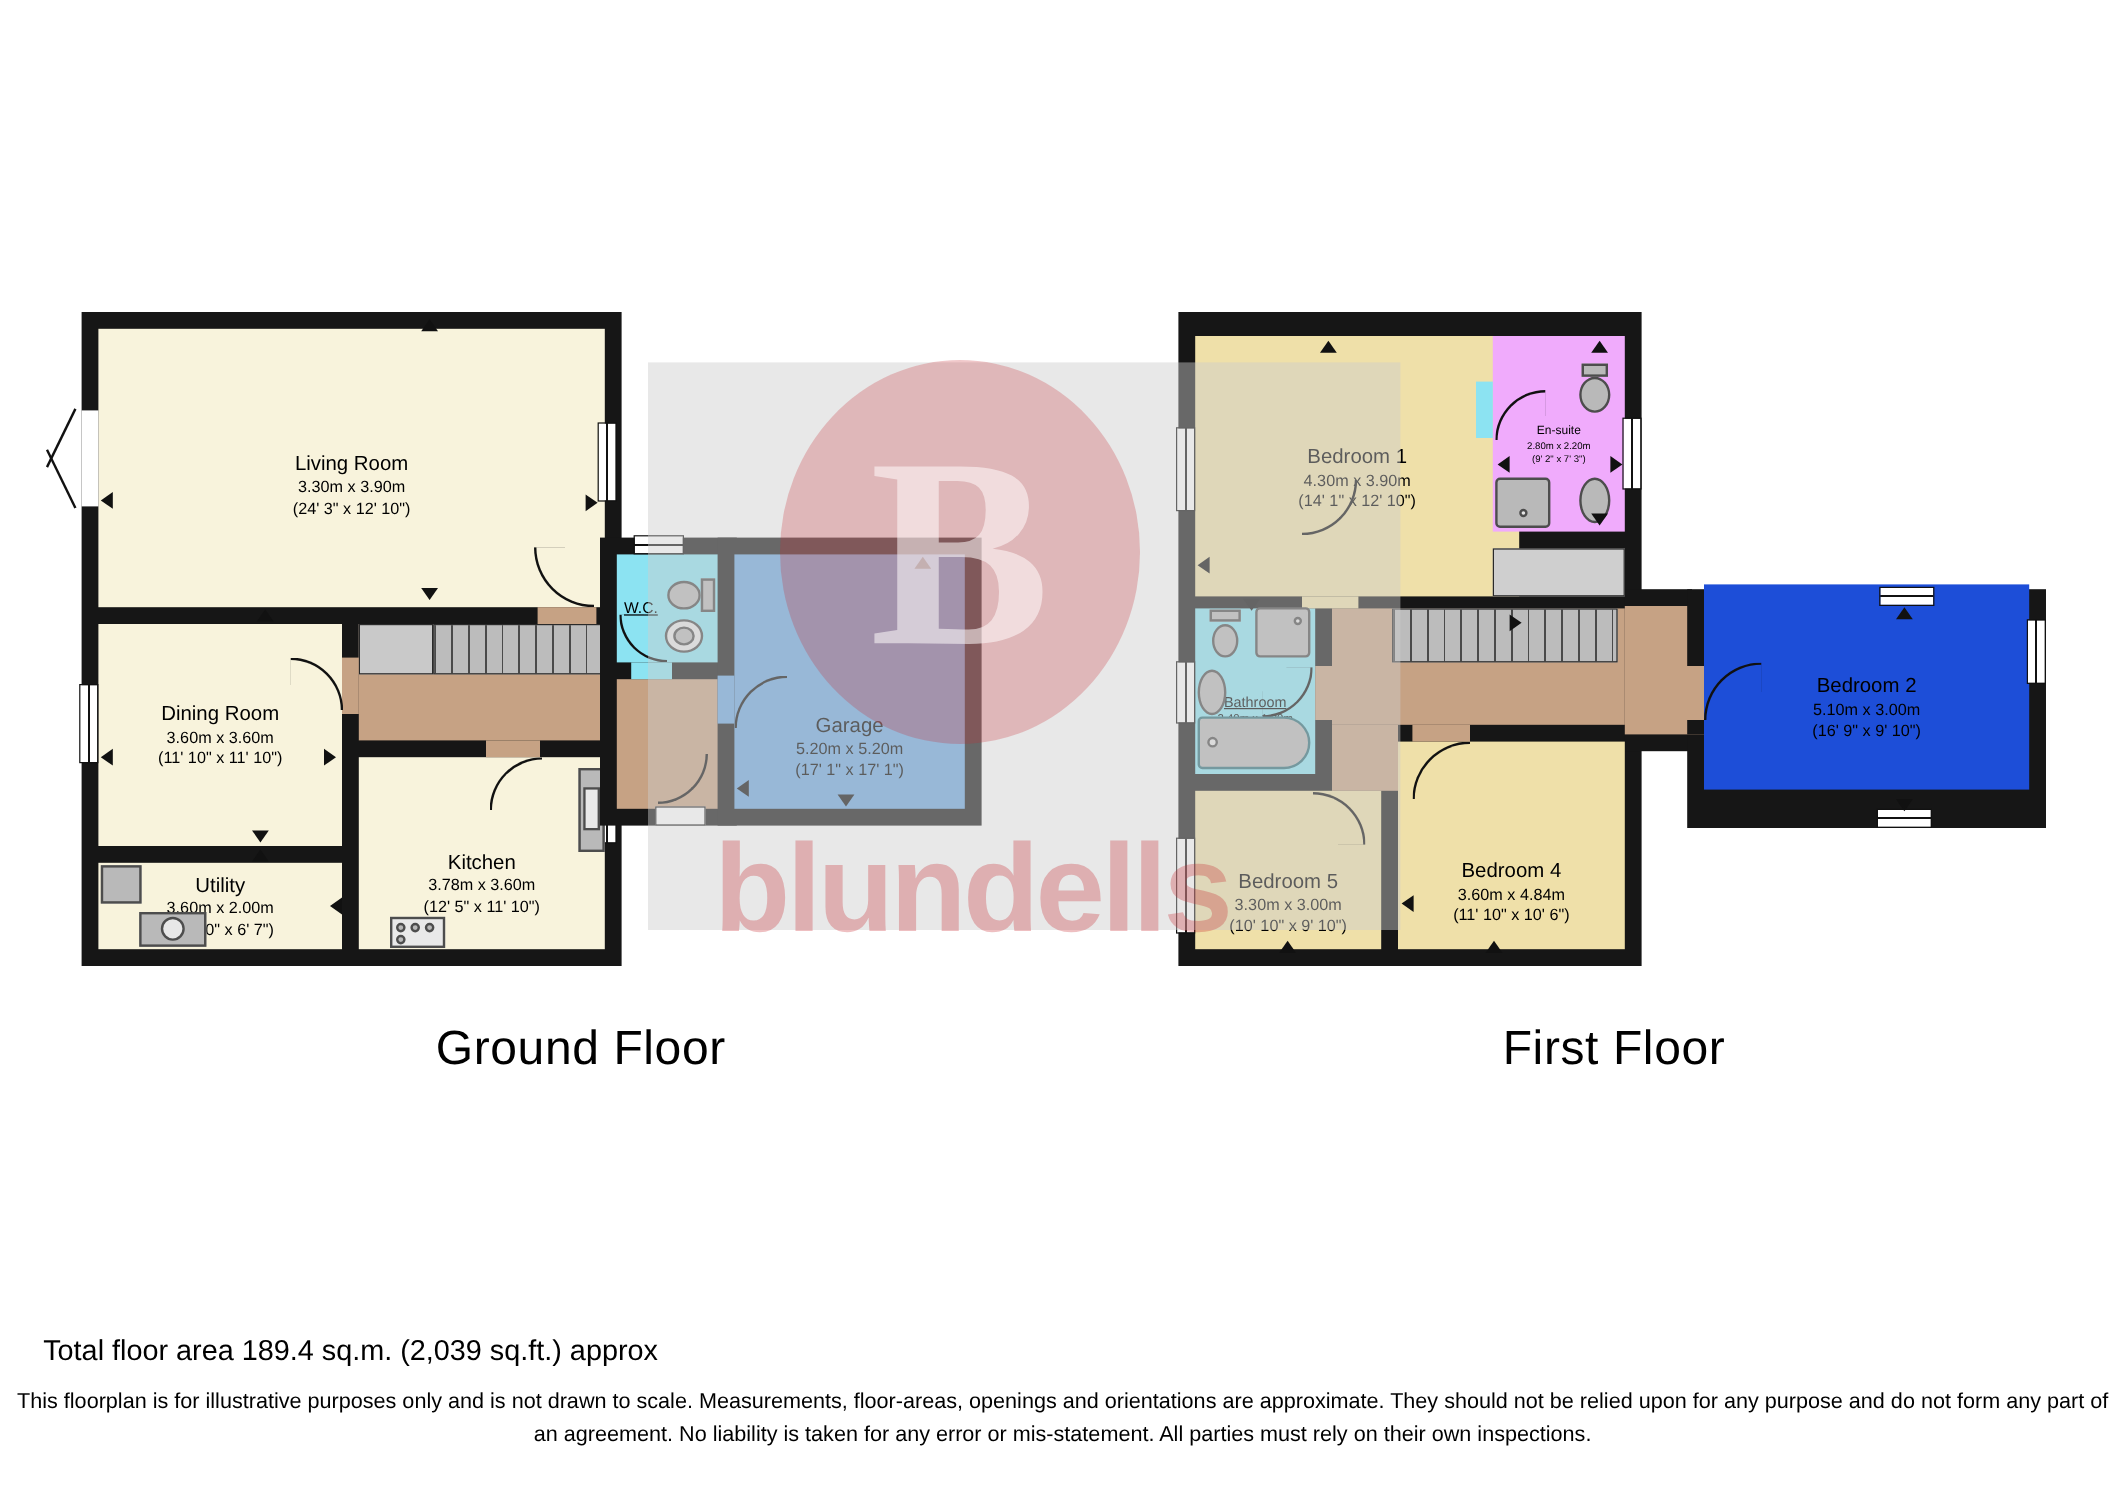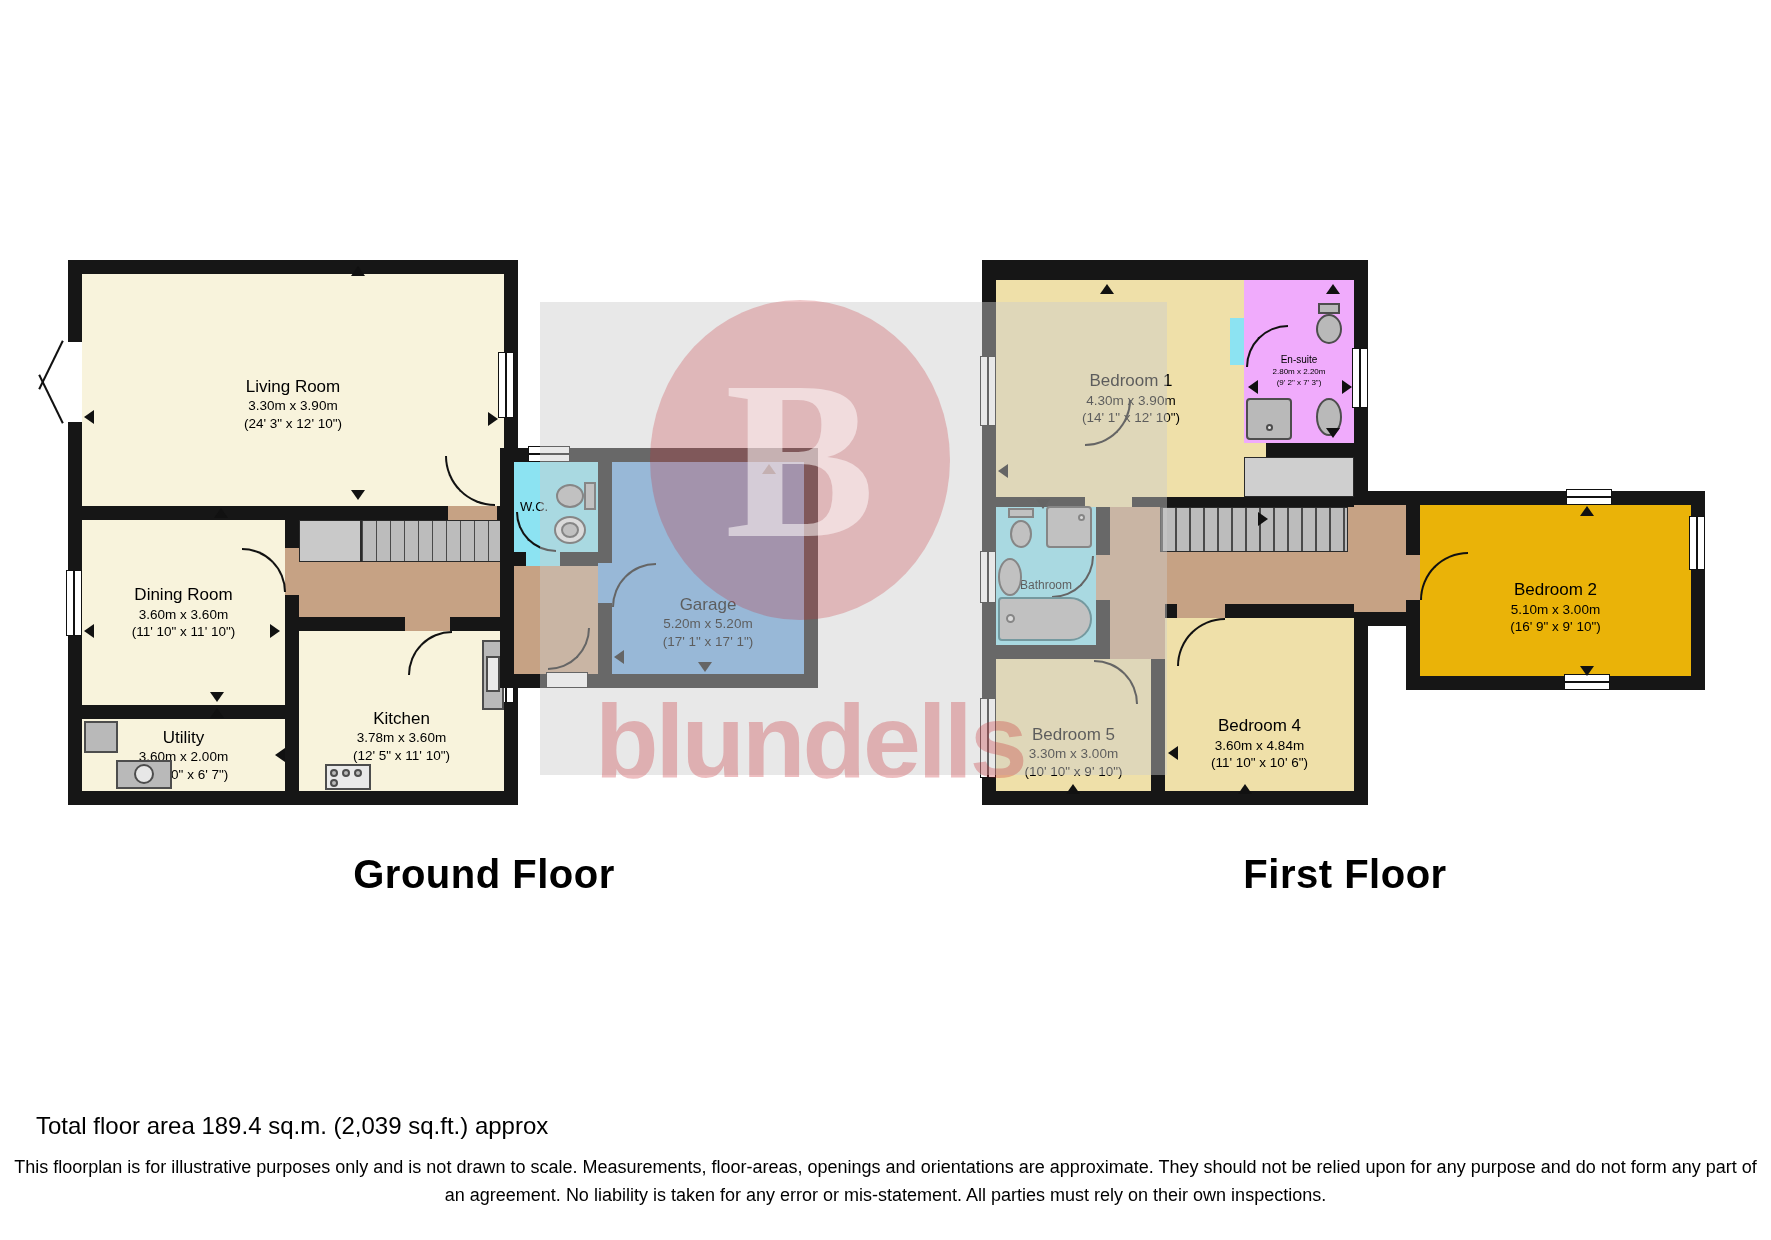--- a/index.html
+++ b/index.html
@@ -6,35 +6,35 @@
   .canvas{position:relative;width:1771px;height:1240px;background:#fff;overflow:hidden;
           font-family:"Liberation Sans",sans-serif;color:#000;}
   .blk{position:absolute;background:#161616;}
   .fill{position:absolute;}
   .room{position:absolute;display:flex;flex-direction:column;align-items:center;justify-content:center;
         text-align:center;box-sizing:border-box;gap:2px;}
   .rname{font-size:17px;line-height:1.15;}
   .rdim{font-size:13.5px;line-height:1.15;}
   .rname.sm{font-size:10px;}
   .rdim.sm{font-size:8px;}
-  .rname.md{font-size:12px;}
+  .rname.md{font-size:12px;text-decoration:underline;}
   .rdim.md{font-size:9.5px;}
   .treads{position:absolute;background-color:#bcbcbc;
           background-image:repeating-linear-gradient(90deg,#4a4a4a 0,#4a4a4a 1.5px,transparent 1.5px,transparent 14px);
           border:1px solid #2a2a2a;box-sizing:border-box;}
   .winv{position:absolute;background:linear-gradient(90deg,#fff 0 44%,#111 44% 56%,#fff 56% 100%);border:1.5px solid #111;box-sizing:border-box;}
   .winh{position:absolute;background:linear-gradient(180deg,#fff 0 44%,#111 44% 56%,#fff 56% 100%);border:1.5px solid #111;box-sizing:border-box;}
   .arc{position:absolute;box-sizing:border-box;}
   .tu{position:absolute;width:0;height:0;border-left:7px solid transparent;border-right:7px solid transparent;border-bottom:10px solid #111;}
   .td{position:absolute;width:0;height:0;border-left:7px solid transparent;border-right:7px solid transparent;border-top:10px solid #111;}
   .tl{position:absolute;width:0;height:0;border-top:7px solid transparent;border-bottom:7px solid transparent;border-right:10px solid #111;}
   .tr{position:absolute;width:0;height:0;border-top:7px solid transparent;border-bottom:7px solid transparent;border-left:10px solid #111;}
   .fix{position:absolute;background:#b9b9b9;border:2px solid #4d4d4d;box-sizing:border-box;}
   .oval{border-radius:50%;}
-  .title{position:absolute;transform:translateX(-50%);font-size:40px;font-weight:700;letter-spacing:0.5px;white-space:nowrap;}
+  .title{position:absolute;transform:translateX(-50%);font-size:40px;font-weight:400;letter-spacing:0.5px;white-space:nowrap;}
   .total{position:absolute;font-size:24px;}
   .disc{position:absolute;left:50%;transform:translateX(-50%);width:1745px;text-align:center;font-size:18px;line-height:1.55;}
   .wmark-sq{position:absolute;background:rgba(205,205,205,0.45);}
   .wmark-disc{position:absolute;border-radius:50%;background:rgba(198,42,50,0.26);display:flex;align-items:center;justify-content:center;
               font-family:"Liberation Serif",serif;font-weight:bold;font-size:225px;color:rgba(255,252,252,0.55);}
   .wmark-word{position:absolute;font-weight:bold;font-size:104px;letter-spacing:-3px;color:rgba(198,42,50,0.30);}
 </style>
 </head>
 <body>
 
@@ -172,21 +172,21 @@
     <div class="rdim">3.30m x 3.00m</div>
     <div class="rdim">(10' 10" x 9' 10")</div>
   </div>
 
   <div class="room" style="left:1165px;top:618px;width:189px;height:173px;background:#efe0a9;padding-top:78px">
     <div class="rname">Bedroom 4</div>
     <div class="rdim">3.60m x 4.84m</div>
     <div class="rdim">(11' 10" x 10' 6")</div>
   </div>
 
-  <div class="room" style="left:1420px;top:505px;width:271px;height:171px;background:#eab308;padding-top:34px">
+  <div class="room" style="left:1420px;top:487px;width:271px;height:171px;background:#1d4ed8;padding-top:34px">
     <div class="rname">Bedroom 2</div>
     <div class="rdim">5.10m x 3.00m</div>
     <div class="rdim">(16' 9" x 9' 10")</div>
   </div>
 
   <div class="fill" style="left:1230px;top:318px;width:14px;height:47px;background:#8ce3f2"></div>
   <div class="fill" style="left:1085px;top:497px;width:47px;height:10px;background:#efe0a9"></div>
   <div class="fill" style="left:1096px;top:555px;width:14px;height:45px;background:#c6a284"></div>
   <div class="fill" style="left:1177px;top:604px;width:48px;height:14px;background:#c6a284"></div>
 

